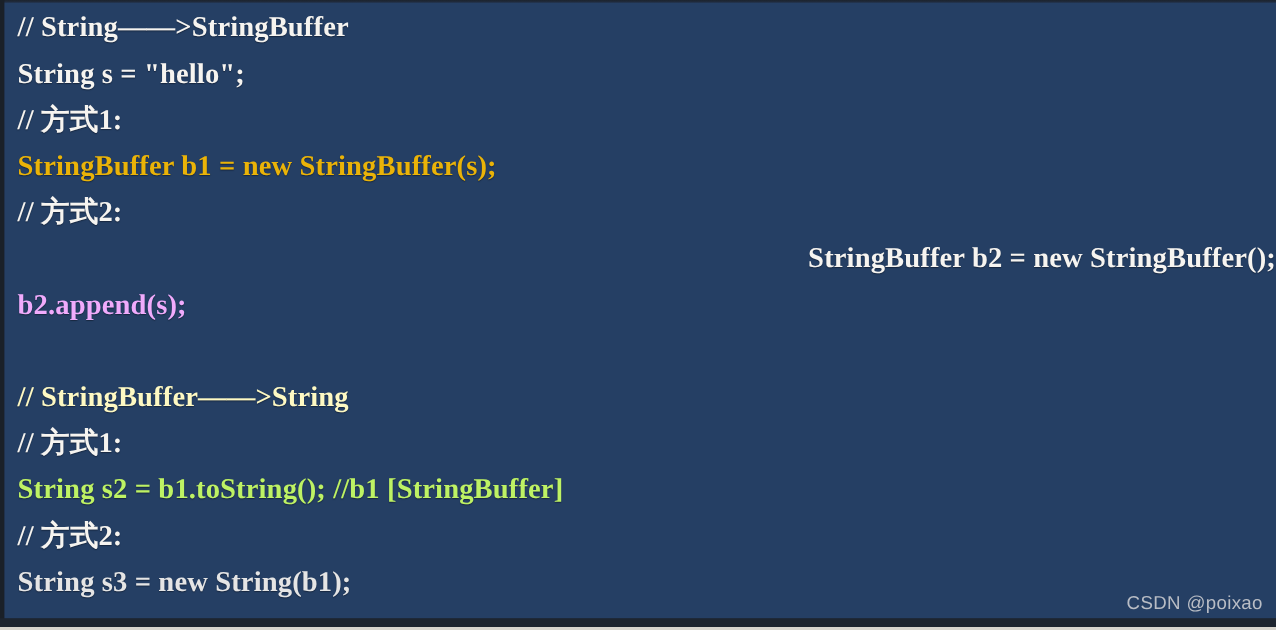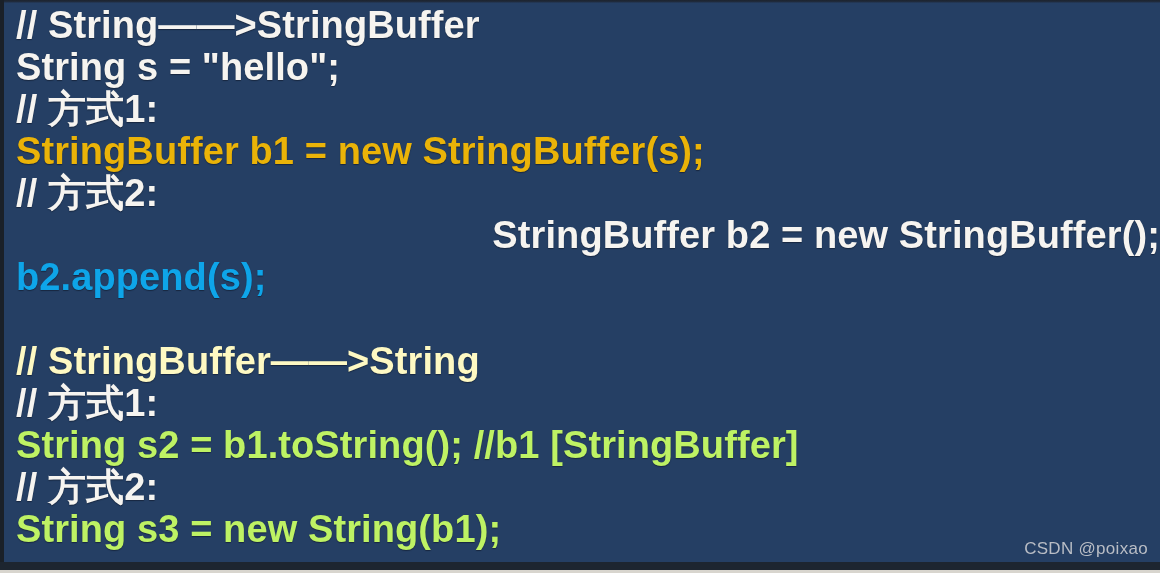--- a/index.html
+++ b/index.html
@@ -49,26 +49,27 @@
   #code-block {
     position: absolute;
     left: 16px;
     top: 4px;
     right: 0;
     z-index: 2;
   }
   .code-line {
     height: 42px;
     line-height: 42px;
-    font-size: 38px;
+    font-size: 26px;
     font-weight: bold;
     color: #f6f4f0;
     white-space: pre;
     letter-spacing: 0.1px;
     text-shadow: 0 1px 1px rgba(12,20,34,0.55);
+    font-family: Liberation Serif, serif;
   }
   .code-line.blank {
     color: transparent;
   }
 
   #watermark {
     position: absolute;
     right: 12px;
     bottom: 14px;
     font-size: 17px;
@@ -87,27 +88,27 @@
   <div id="edge-top"></div>
   <div id="edge-left"></div>
 
   <div id="code-block">
       <div class="code-line" style="color: rgb(246, 244, 240);">// String——&gt;StringBuffer</div>
       <div class="code-line" style="color: rgb(246, 244, 240);">String s = "hello";</div>
       <div class="code-line" style="color: rgb(246, 244, 240);">// 方式1:</div>
       <div class="code-line" style="color: #eab308;">StringBuffer b1 = new StringBuffer(s);</div>
       <div class="code-line" style="color: rgb(246, 244, 240);">// 方式2:</div>
       <div class="code-line" style="color: rgb(246, 244, 240); text-align: right;">StringBuffer b2 = new StringBuffer();</div>
-      <div class="code-line" style="color: #0ea5e9;">b2.append(s);</div>
+      <div class="code-line" style="color: #f0abfc;">b2.append(s);</div>
       <div class="code-line blank"></div>
       <div class="code-line" style="color: #fef9c3;">// StringBuffer——&gt;String</div>
       <div class="code-line" style="color: rgb(246, 244, 240);">// 方式1:</div>
       <div class="code-line" style="color: #bef264;">String s2 = b1.toString(); //b1 [StringBuffer]</div>
       <div class="code-line" style="color: rgb(246, 244, 240);">// 方式2:</div>
-      <div class="code-line" style="color: #bef264;">String s3 = new String(b1);</div>
+      <div class="code-line" style="color: #e5e5e5;">String s3 = new String(b1);</div>
     </div>
 
   <div id="watermark" style="color: rgb(185, 189, 197);">CSDN @poixao</div>
 
   <div id="edge-bottom-dark" style="background: rgb(29, 37, 48);"></div>
   <div id="edge-bottom-light" style="background: rgb(216, 213, 206);"></div>
 
 </div>
 
 </body></html>

